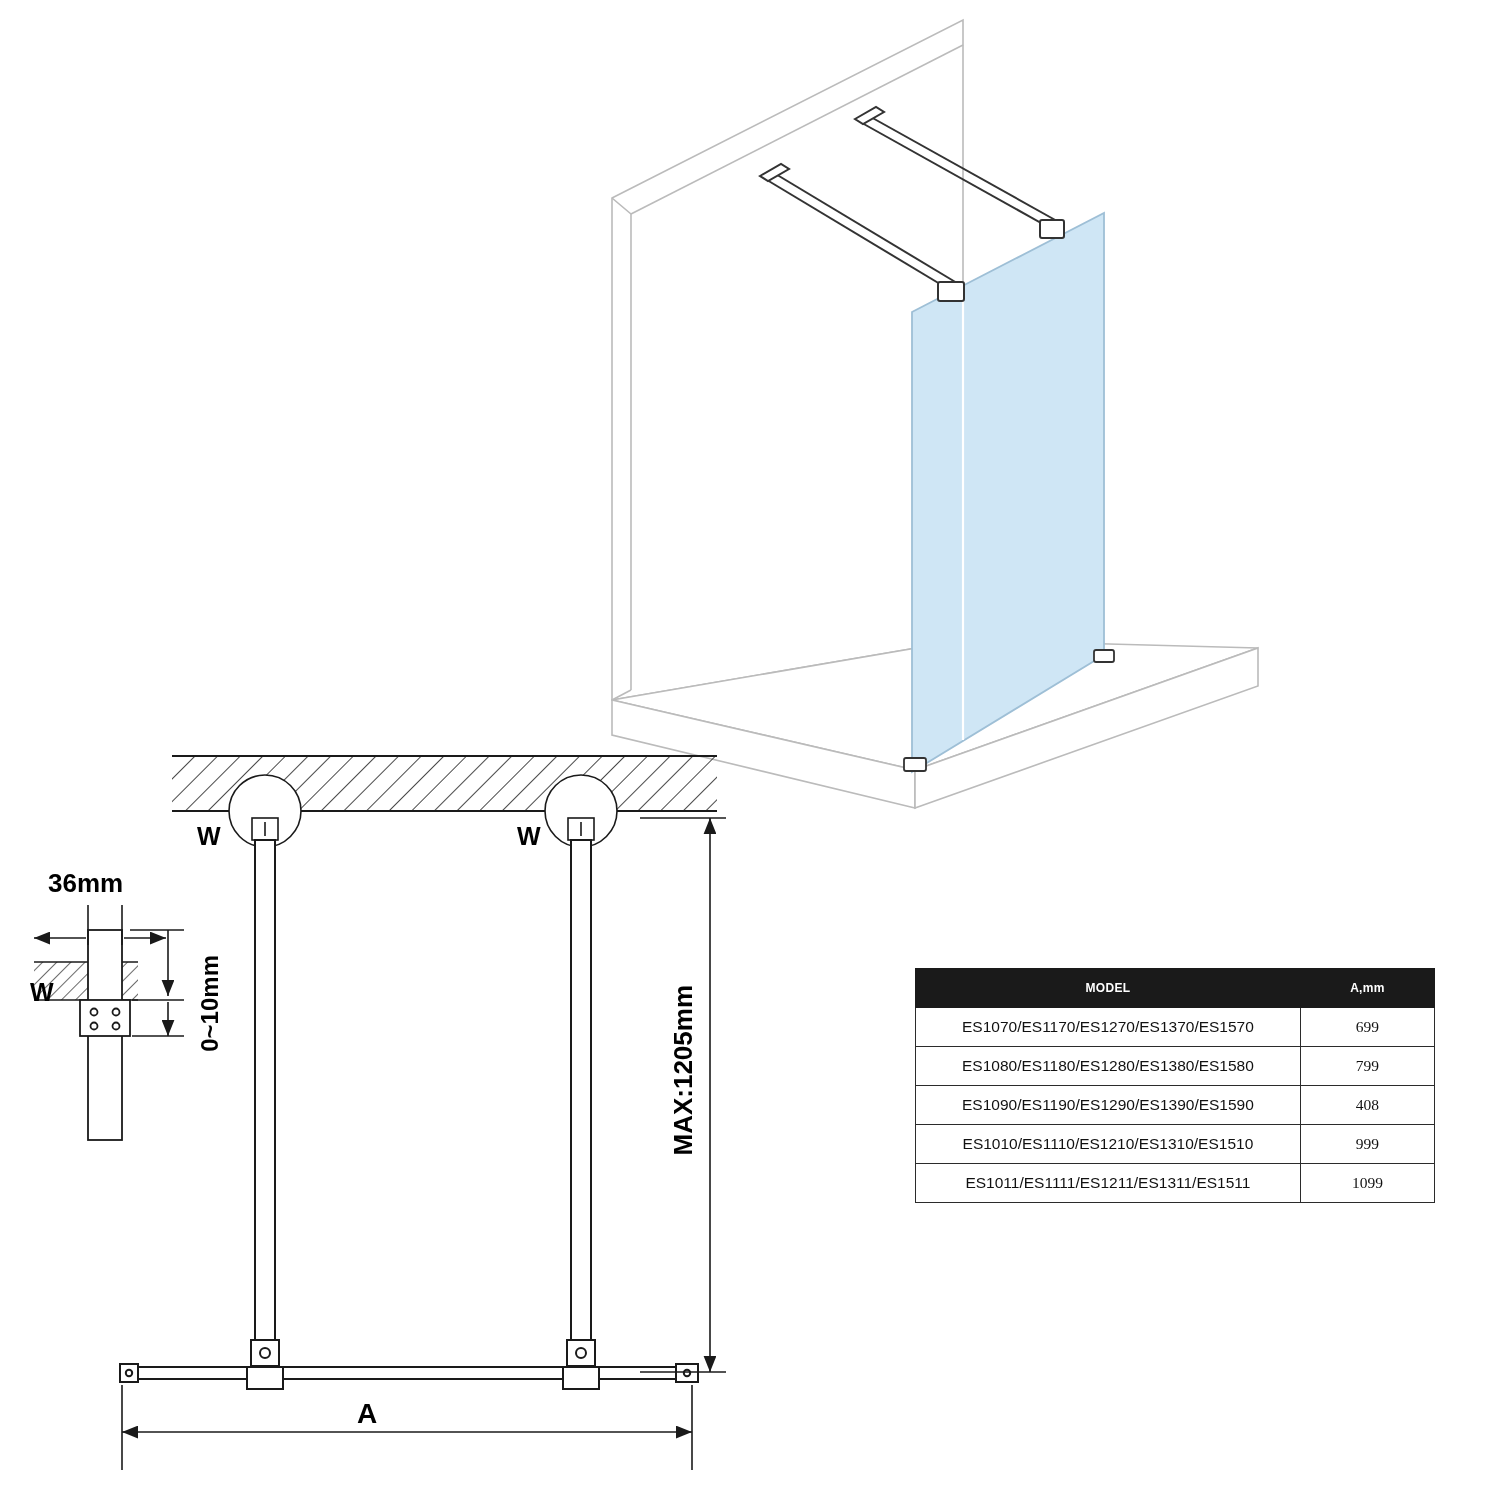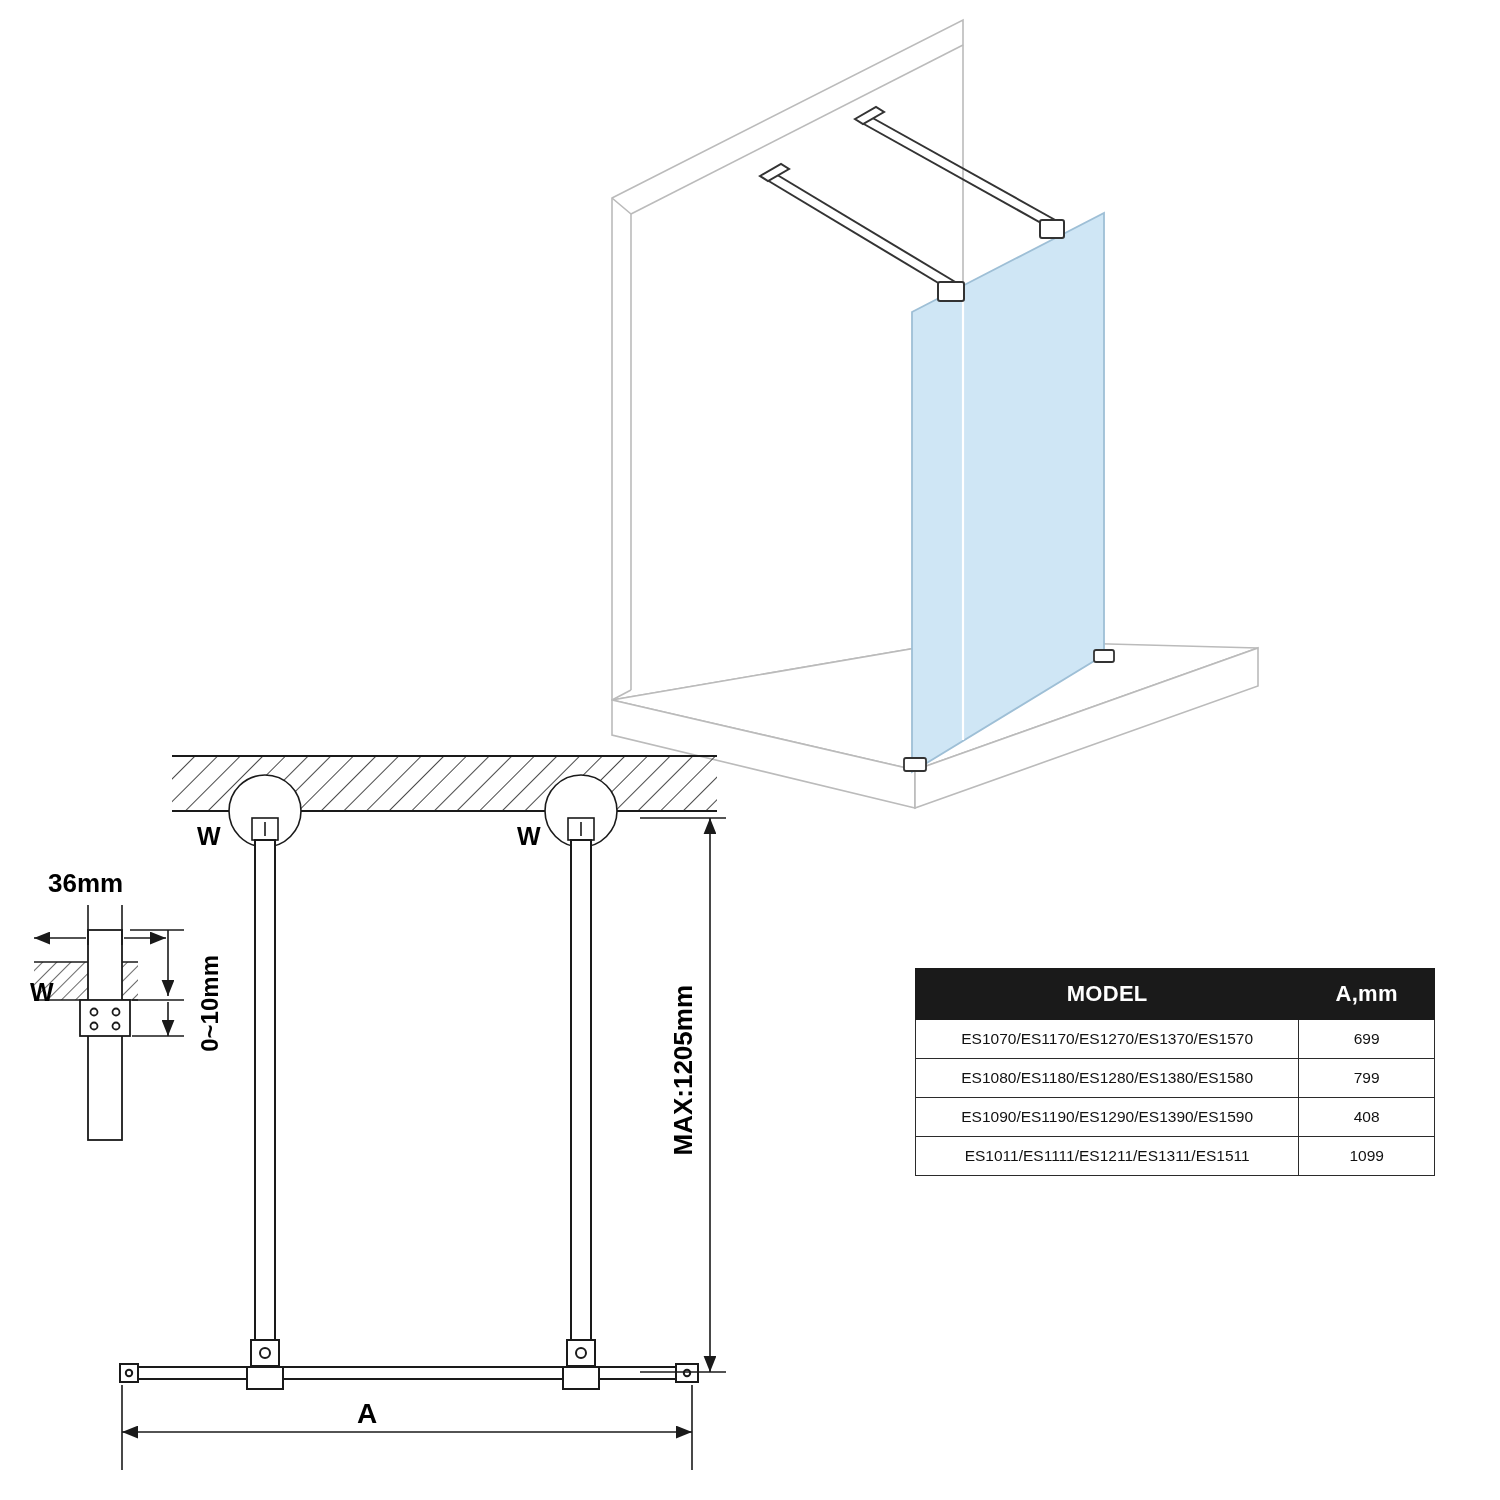--- a/index.html
+++ b/index.html
@@ -31,41 +31,42 @@
     position: absolute;
     left: 915px;
     top: 968px;
     width: 520px;
     border-collapse: collapse;
     font-family: "Liberation Sans", sans-serif;
   }
   .spec-table th {
     background: #1a1a1a;
     color: #ffffff;
-    font-size: 22px;
+    font-size: 12px;
     font-weight: bold;
     padding: 12px 4px;
     border: 1px solid #1a1a1a;
     text-align: center;
     letter-spacing: 0.3px;
   }
   .spec-table td {
     border: 1px solid #2b2b2b;
     font-size: 15.5px;
     color: #111111;
     padding: 10px 4px;
     text-align: center;
     background: #ffffff;
   }
   .spec-table td.model-cell {
     width: 385px;
     text-align: center;
   }
   .spec-table td.value-cell {
     width: 135px;
+    font-family: Liberation Serif, serif;
   }
   .spec-table th.model-head { width: 385px; }
   .spec-table th.value-head { width: 135px; }
 
   
   .lbl {
     position: absolute;
     font-family: "Liberation Sans", sans-serif;
     color: #000000;
     white-space: nowrap;
@@ -266,19 +267,23 @@
         </tr>
         <tr>
           <td class="model-cell">ES1080/ES1180/ES1280/ES1380/ES1580</td>
           <td class="value-cell">799</td>
         </tr>
         <tr>
           <td class="model-cell">ES1090/ES1190/ES1290/ES1390/ES1590</td>
           <td class="value-cell">408</td>
         </tr>
         <tr>
+          <td class="model-cell">ES1010/ES1110/ES1210/ES1310/ES1510</td>
+          <td class="value-cell">999</td>
+        </tr>
+        <tr>
           <td class="model-cell">ES1011/ES1111/ES1211/ES1311/ES1511</td>
           <td class="value-cell">1099</td>
         </tr>
       </tbody>
   </table>
 
 </div>
 
 </body></html>

